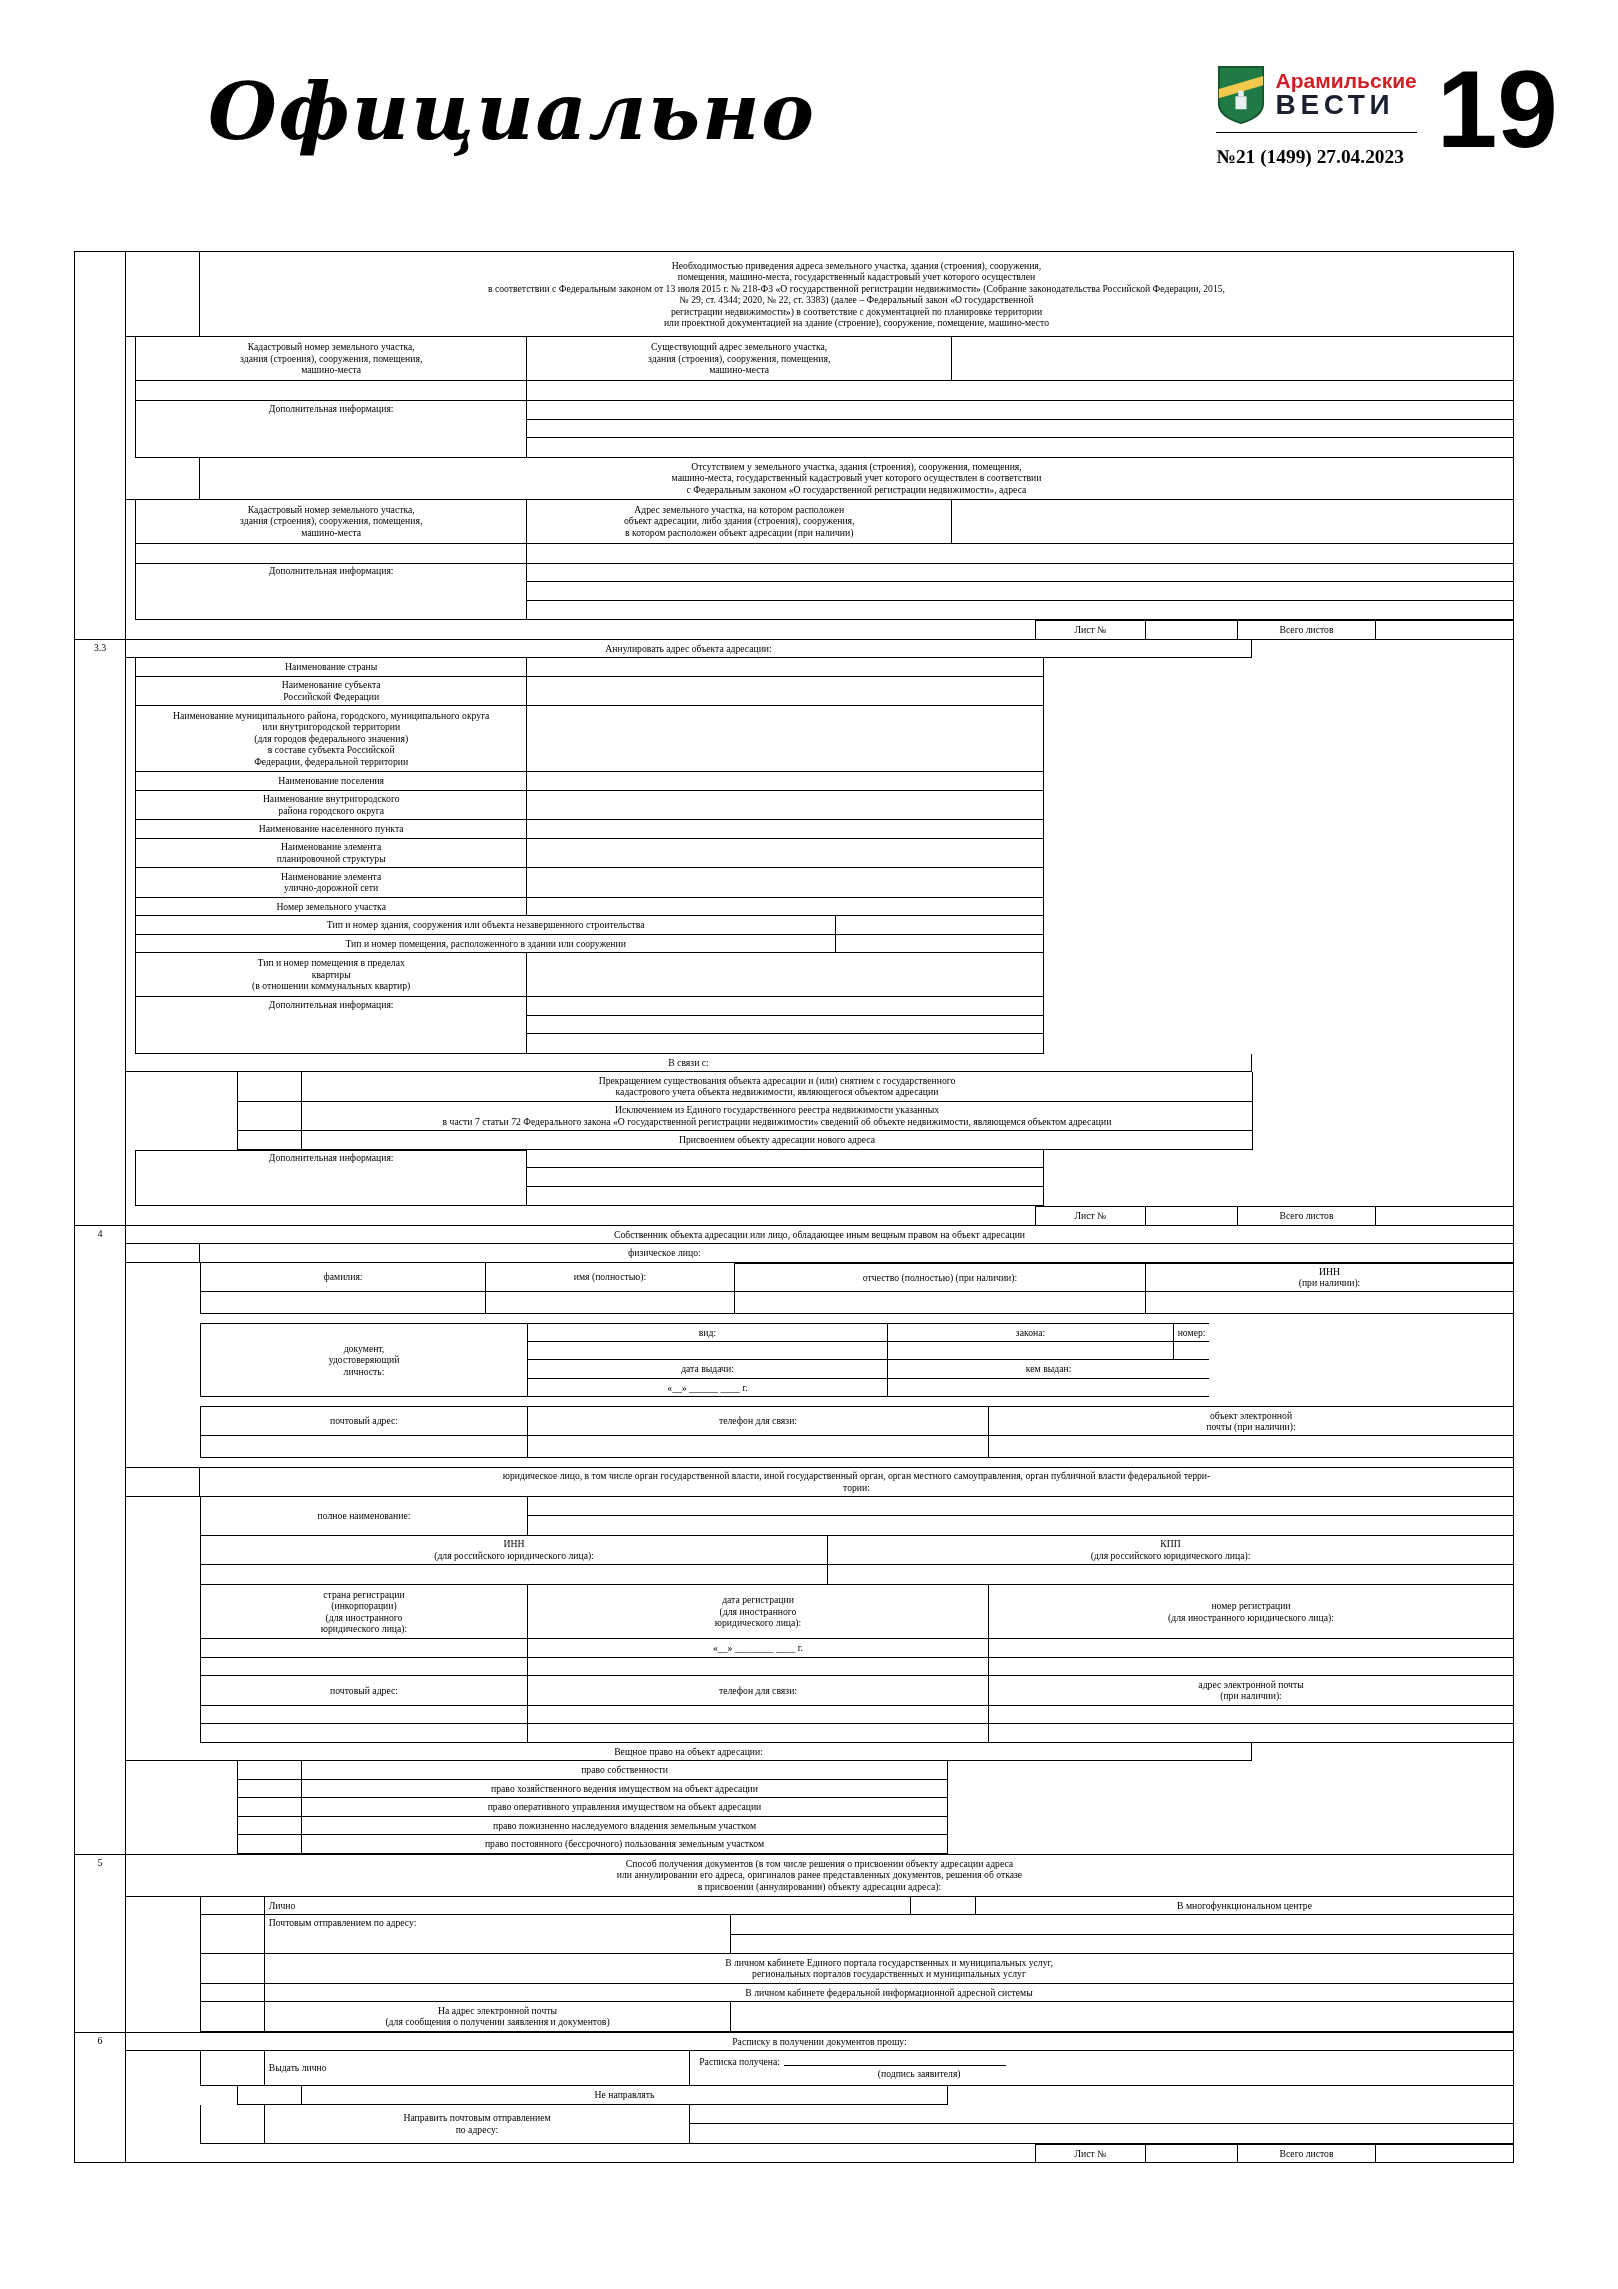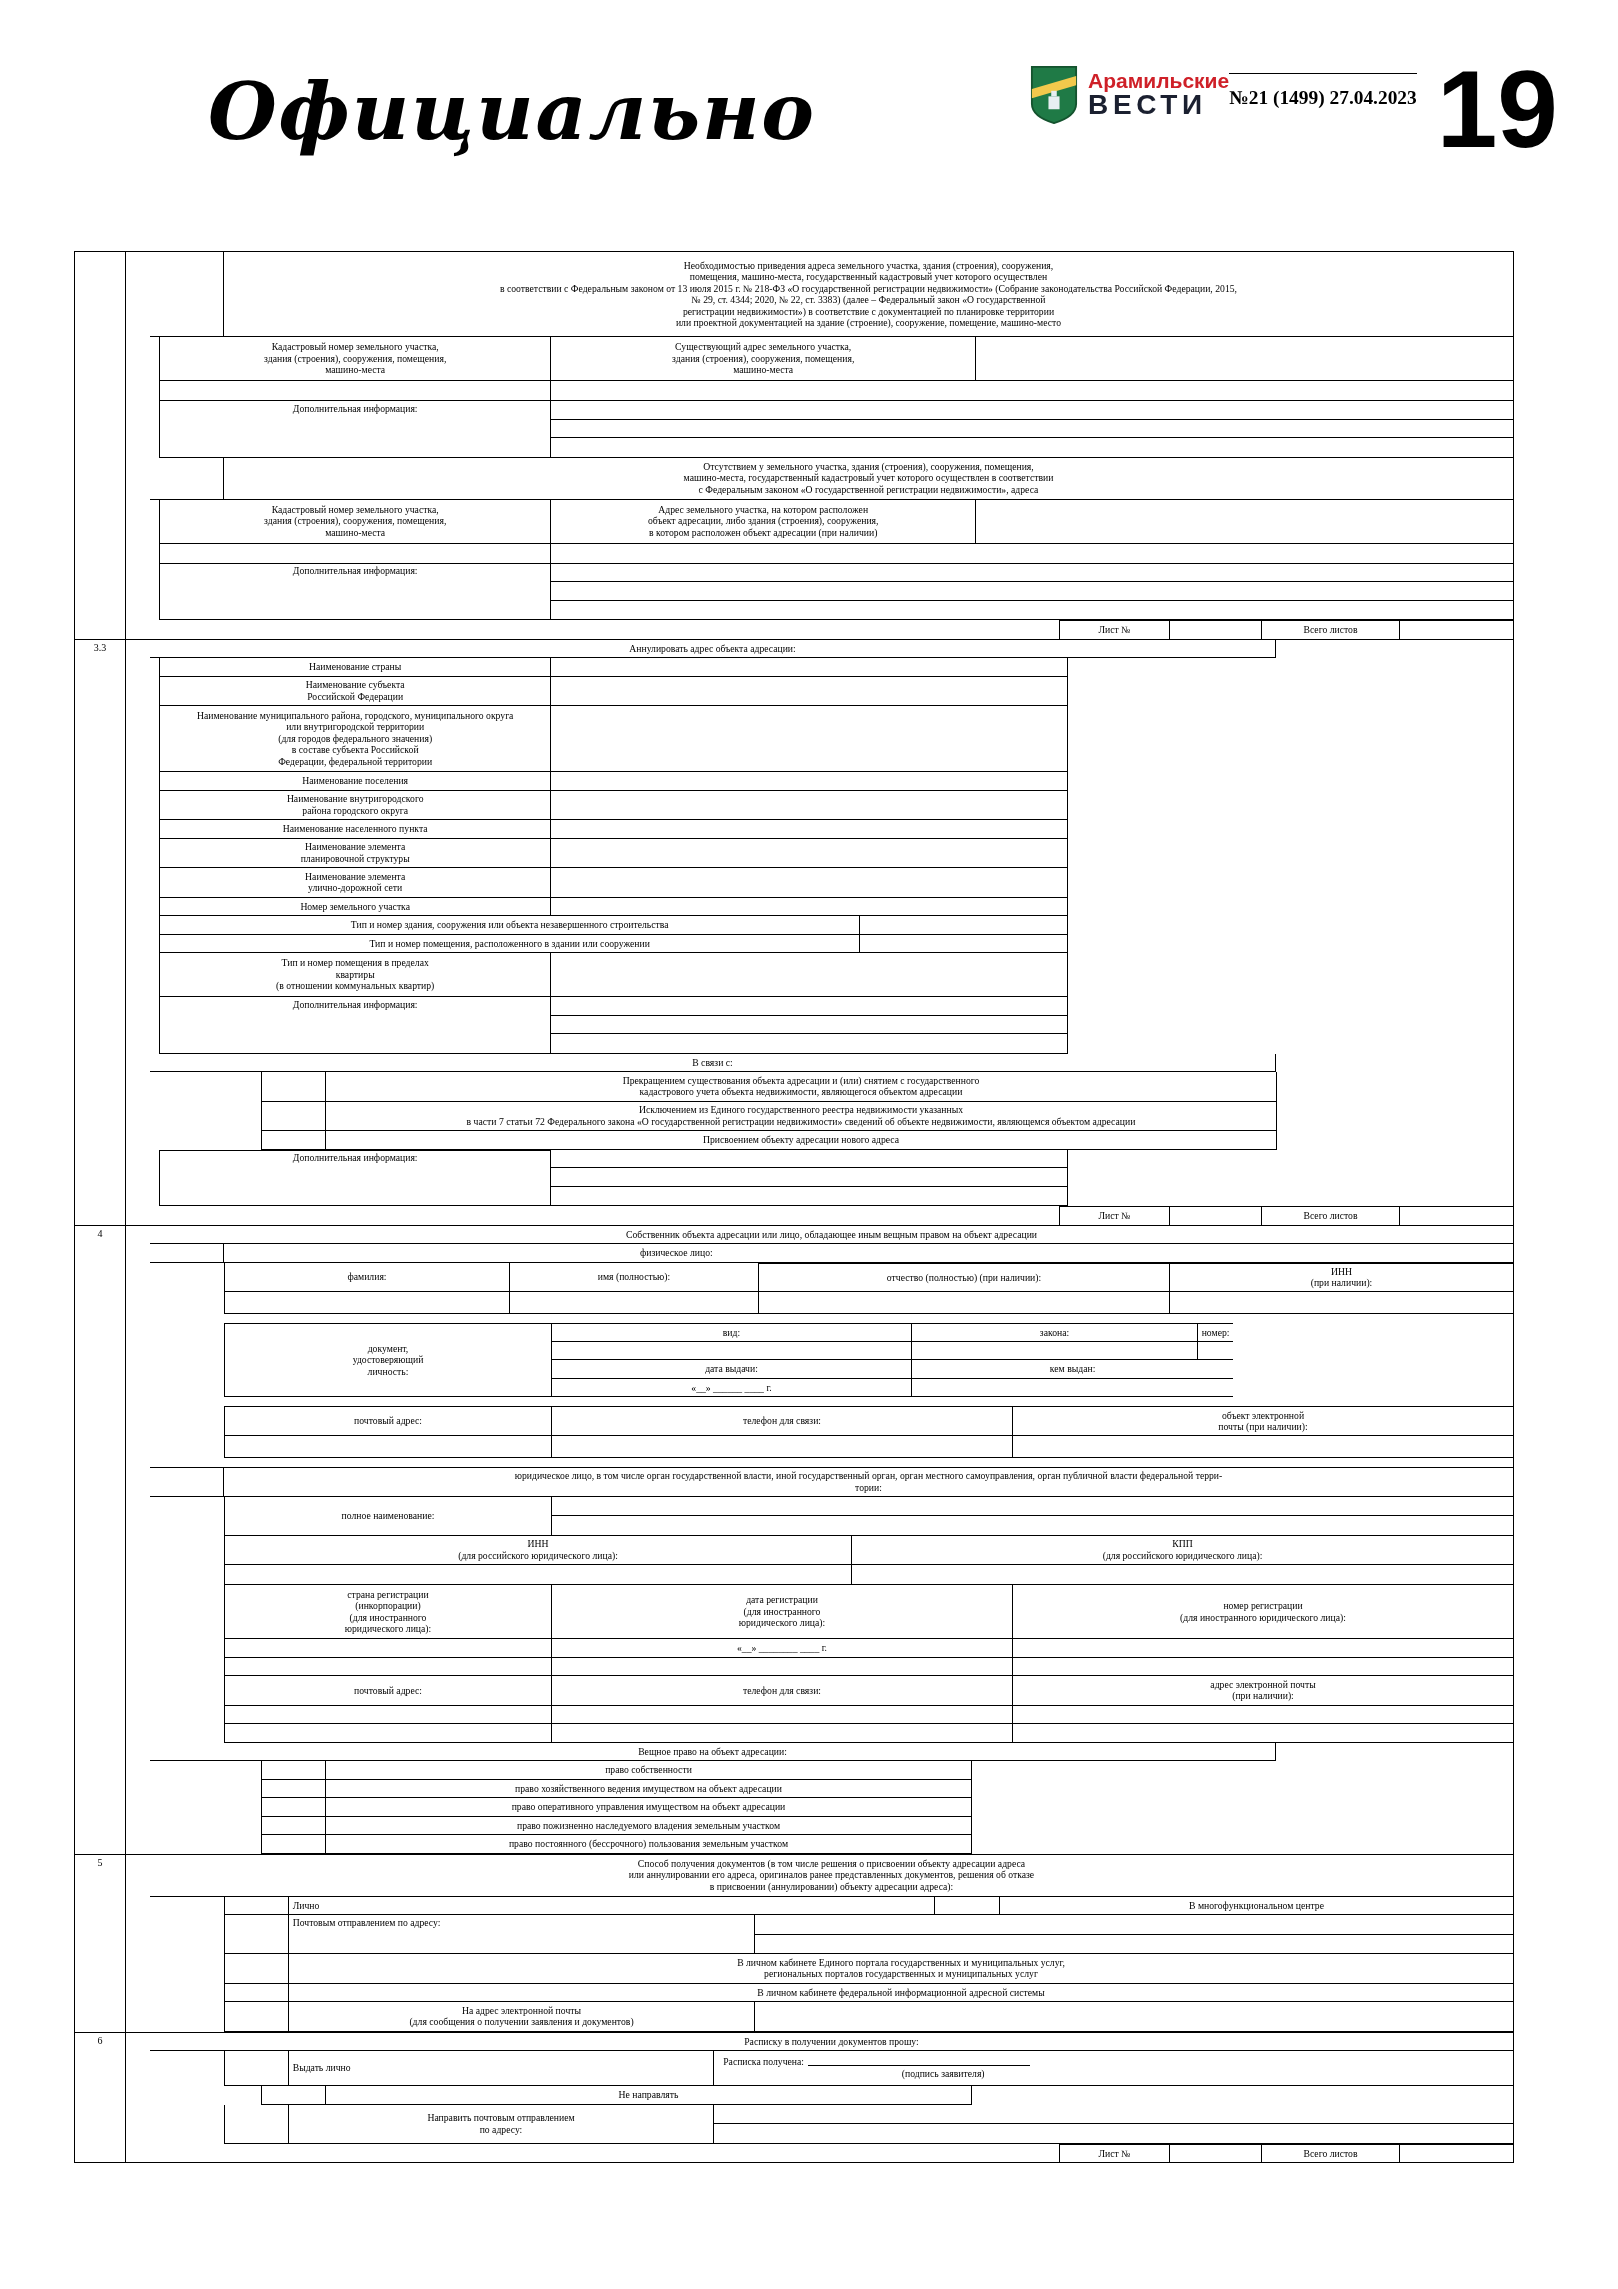--- a/index.html
+++ b/index.html
@@ -1,31 +1,31 @@
 <!DOCTYPE html>
 <html style="font-size:14.8px"><head>
 <meta charset="utf-8">
 <style>
   html,body{margin:0;padding:0;background:#e8e8e8;}
   .sheet{position:relative;width:1619px;height:2290px;background:#ffffff;font-family:"Liberation Serif",serif;color:#000;overflow:hidden;}
   
   .hdr{position:absolute;left:0;top:0;width:1619px;height:240px;}
   .masthead{position:absolute;left:208px;top:72px;font-family:"DejaVu Serif",serif;font-style:italic;font-weight:bold;font-size:79px;line-height:1;letter-spacing:1.8px;}
   .hright{position:absolute;right:61px;top:65px;display:flex;align-items:flex-start;}
-  .brandcol{display:flex;flex-direction:row;}
+  .brandcol{display:flex;flex-direction:column;}
   .brand{display:flex;align-items:center;gap:9.2px;}
   .btxt{display:flex;flex-direction:column;}
   .btop{font-family:"Liberation Sans",sans-serif;font-weight:bold;font-size:21px;line-height:1.05;}
   .bname{font-family:Liberation Sans, sans-serif;font-weight:bold;font-size:28px;line-height:0.95;letter-spacing:4.6px;}
   .issue{margin-top:8.3px;border-top:1.8px solid #000;padding-top:13px;font-size:19.4px;font-weight:bold;}
   .pageno{font-family:"Liberation Sans",sans-serif;font-weight:bold;font-size:109px;line-height:0.82;margin-left:20px;}
   
   .tbl{position:absolute;left:74px;top:251px;width:1440px;border:1.4px solid #000;box-sizing:border-box;font-size:9.7px;line-height:11.5px;}
   .tbl *{box-sizing:border-box;}
-  .band{display:flex;align-items:stretch;gap:24px;}
+  .band{display:flex;align-items:stretch;}
   .band + .band{border-top:0.9px solid #000;}
   .numcol{flex:0 0 51px;border-right:0.9px solid #000;text-align:center;padding-top:2.8px;font-size:10px;}
   .bb{flex:1 1 auto;min-width:0;display:flex;flex-direction:column;}
   .row{display:flex;align-items:stretch;}
   .c{flex:0 0 auto;border-right:0.9px solid #000;border-bottom:0.9px solid #000;padding:1.8px 3.7px;white-space:pre-line;display:flex;align-items:center;justify-content:center;text-align:center;}
   .fx{flex:1 1 auto;}
   .x{flex:0 0 auto;}
   .bl{border-left:0.9px solid #000;}
   .bt{border-top:0.9px solid #000;}
   .noR{border-right:none;}

